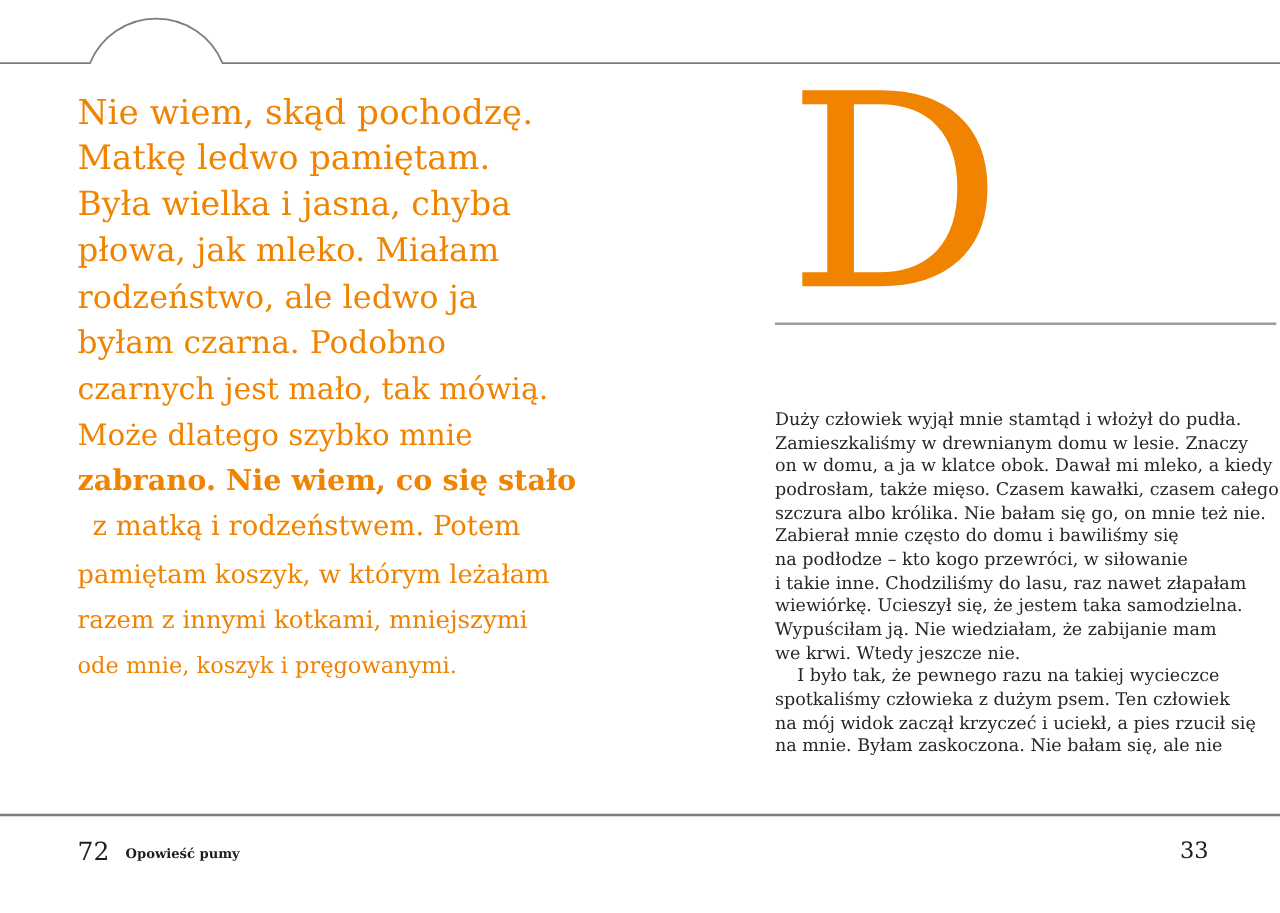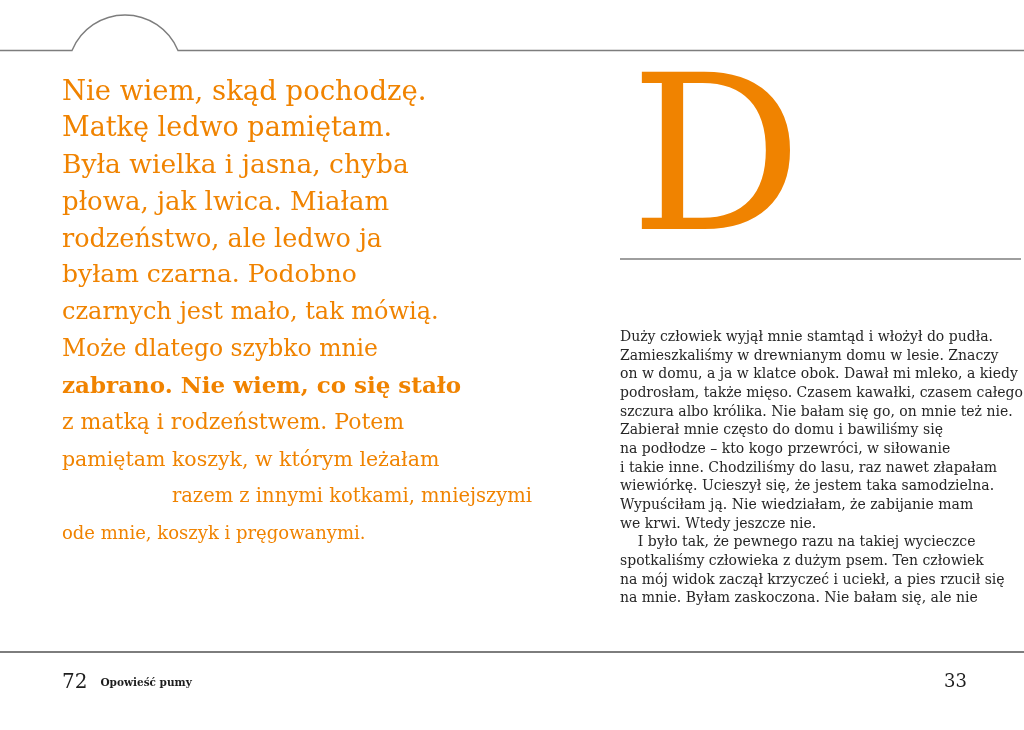--- a/index.html
+++ b/index.html
@@ -40,23 +40,23 @@
   }
   .pl-1  { font-size: 27.5px; }
   .pl-2  { font-size: 27px; }
   .pl-3  { font-size: 26.5px; }
   .pl-4  { font-size: 26px; }
   .pl-5  { font-size: 25.5px; }
   .pl-6  { font-size: 25px; }
   .pl-7  { font-size: 24px; }
   .pl-8  { font-size: 23.5px; }
   .pl-9  { font-size: 23px; font-weight: bold; }
-  .pl-10 { font-size: 22px; }
+  .pl-10 { font-size: 22px; margin-left: 12px; }
   .pl-11 { font-size: 20.5px; }
-  .pl-12 { font-size: 19.5px; text-align: right; }
+  .pl-12 { font-size: 19.5px; }
   .pl-13 { font-size: 18px; }
   
   .drop-cap {
     position: absolute;
     left: 630px;
     top: 47px;
     font-size: 215px;
     line-height: 1;
     color: #f08300;
     white-space: nowrap;
@@ -122,21 +122,21 @@
 <div class="spread">
 
   <svg class="top-border" viewBox="0 0 1024 60" xmlns="http://www.w3.org/2000/svg" aria-hidden="true">
     <path d="M0 50.5 L72 50.5 A57.3 57.3 0 0 1 178 50.5 L1024 50.5" fill="none" stroke="#7d7d7d" stroke-width="1.4"></path>
   </svg>
 
   <div class="poem">
     <span class="pl pl-1">Nie wiem, skąd pochodzę.</span>
     <span class="pl pl-2">Matkę ledwo pamiętam.</span>
     <span class="pl pl-3">Była wielka i jasna, chyba</span>
-    <span class="pl pl-4">płowa, jak lwica. Miałam</span>
+    <span class="pl pl-4">płowa, jak mleko. Miałam</span>
     <span class="pl pl-5">rodzeństwo, ale ledwo ja</span>
     <span class="pl pl-6">byłam czarna. Podobno</span>
     <span class="pl pl-7">czarnych jest mało, tak mówią.</span>
     <span class="pl pl-8">Może dlatego szybko mnie</span>
     <span class="pl pl-9">zabrano. Nie wiem, co się stało</span>
     <span class="pl pl-10">z matką i rodzeństwem. Potem</span>
     <span class="pl pl-11">pamiętam koszyk, w którym leżałam</span>
     <span class="pl pl-12">razem z innymi kotkami, mniejszymi</span>
     <span class="pl pl-13">ode mnie, koszyk i pręgowanymi.</span>
   </div>

